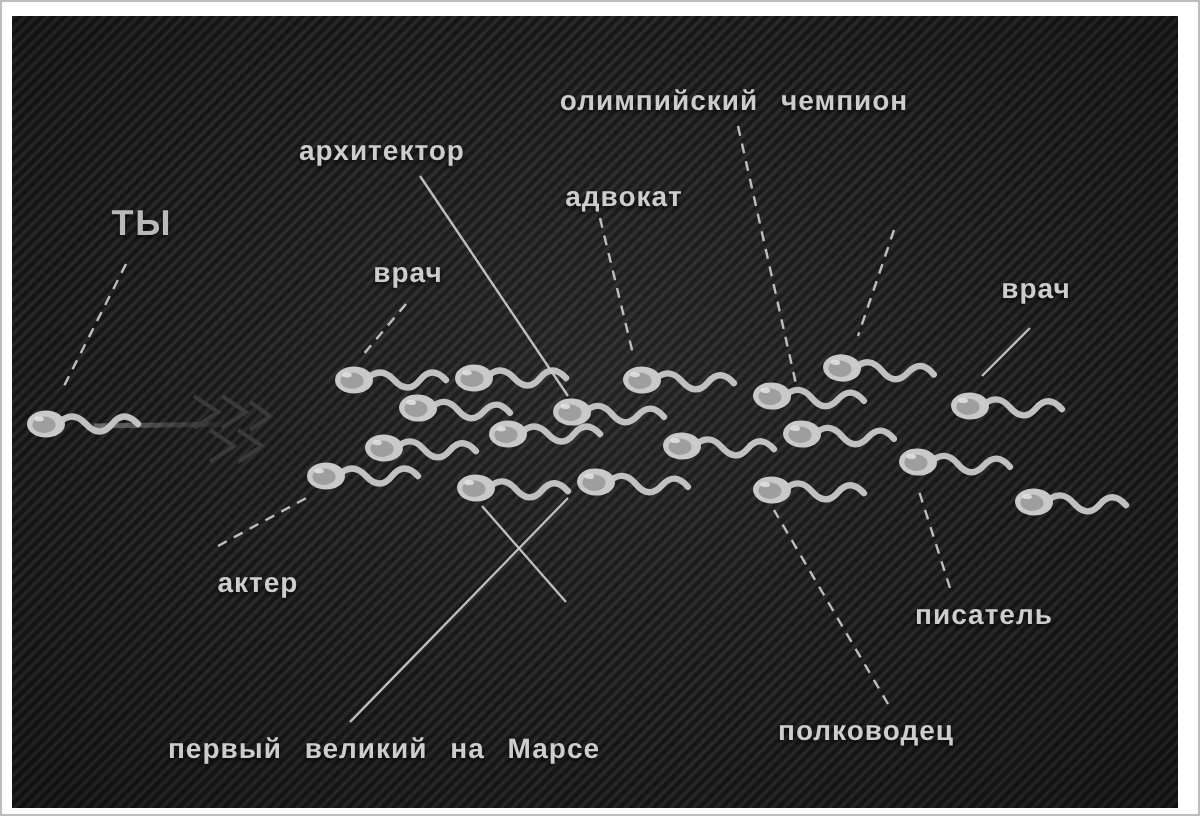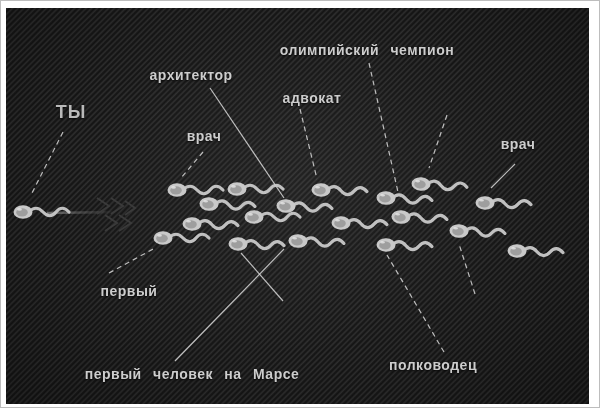--- a/index.html
+++ b/index.html
@@ -196,17 +196,18 @@
       </g>
   </svg>
 
   <div class="labels">
     <div class="lbl lbl-you" style="left:70px;top:111px">ТЫ</div>
     <div class="lbl" style="left:203px;top:135px">врач</div>
     <div class="lbl" style="left:190px;top:74px">архитектор</div>
     <div class="lbl" style="left:311px;top:97px">адвокат</div>
     <div class="lbl" style="left:366px;top:49px">олимпийский чемпион</div>
     <div class="lbl" style="left:517px;top:143px">врач</div>
-    <div class="lbl" style="left:128px;top:290px">первый</div>
-    <div class="lbl" style="left:191px;top:373px">первый человек на Марсе</div>
+    <div class="lbl" style="left:128px;top:290px">актер</div>
+    <div class="lbl" style="left:491px;top:306px">писатель</div>
+    <div class="lbl" style="left:191px;top:373px">первый великий на Марсе</div>
     <div class="lbl" style="left:432px;top:364px">полководец</div>
   </div>
 </div>
 
 </body></html>

